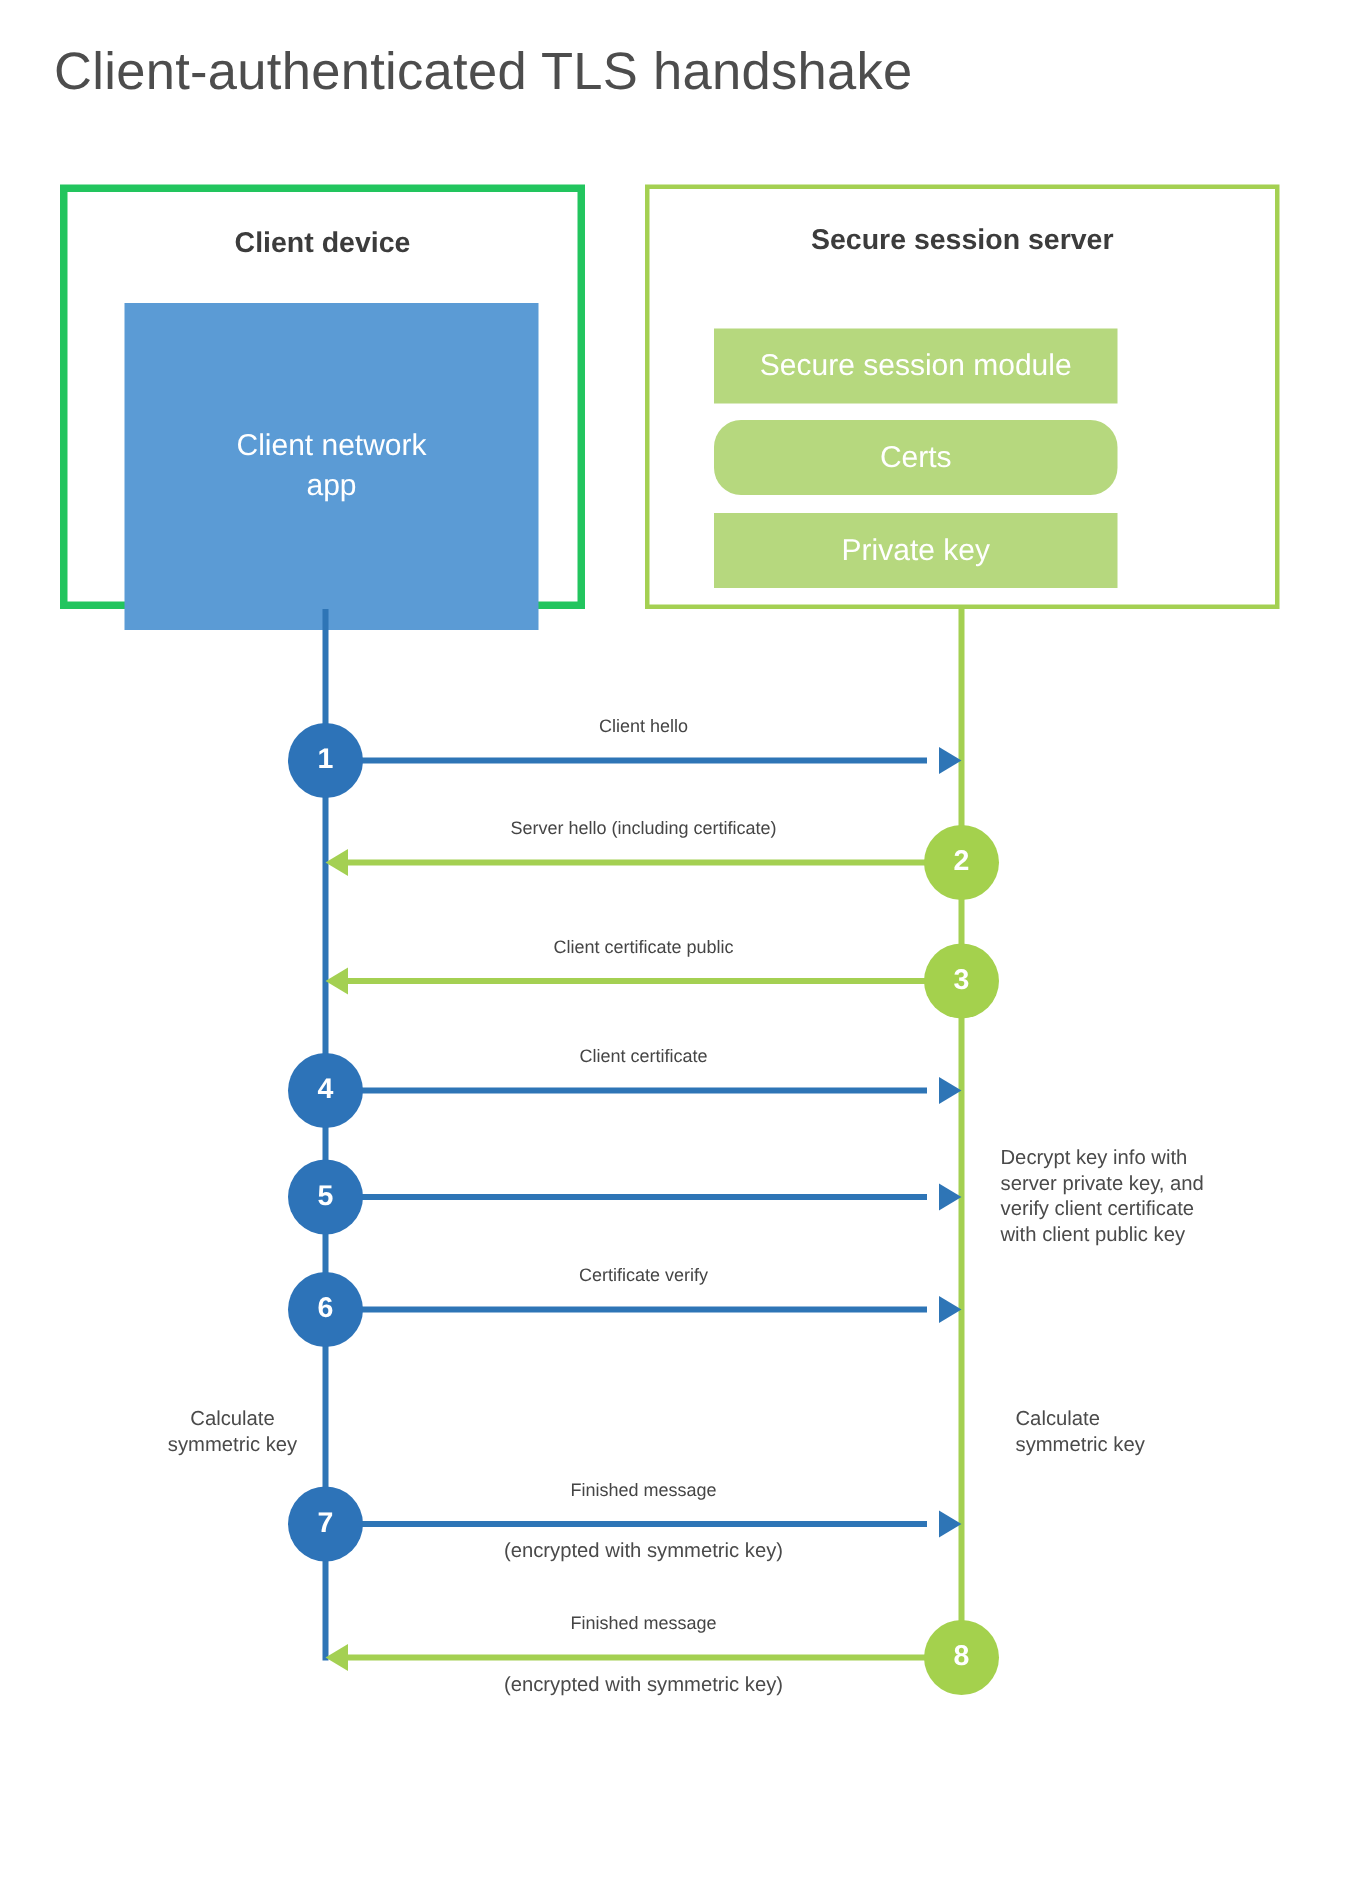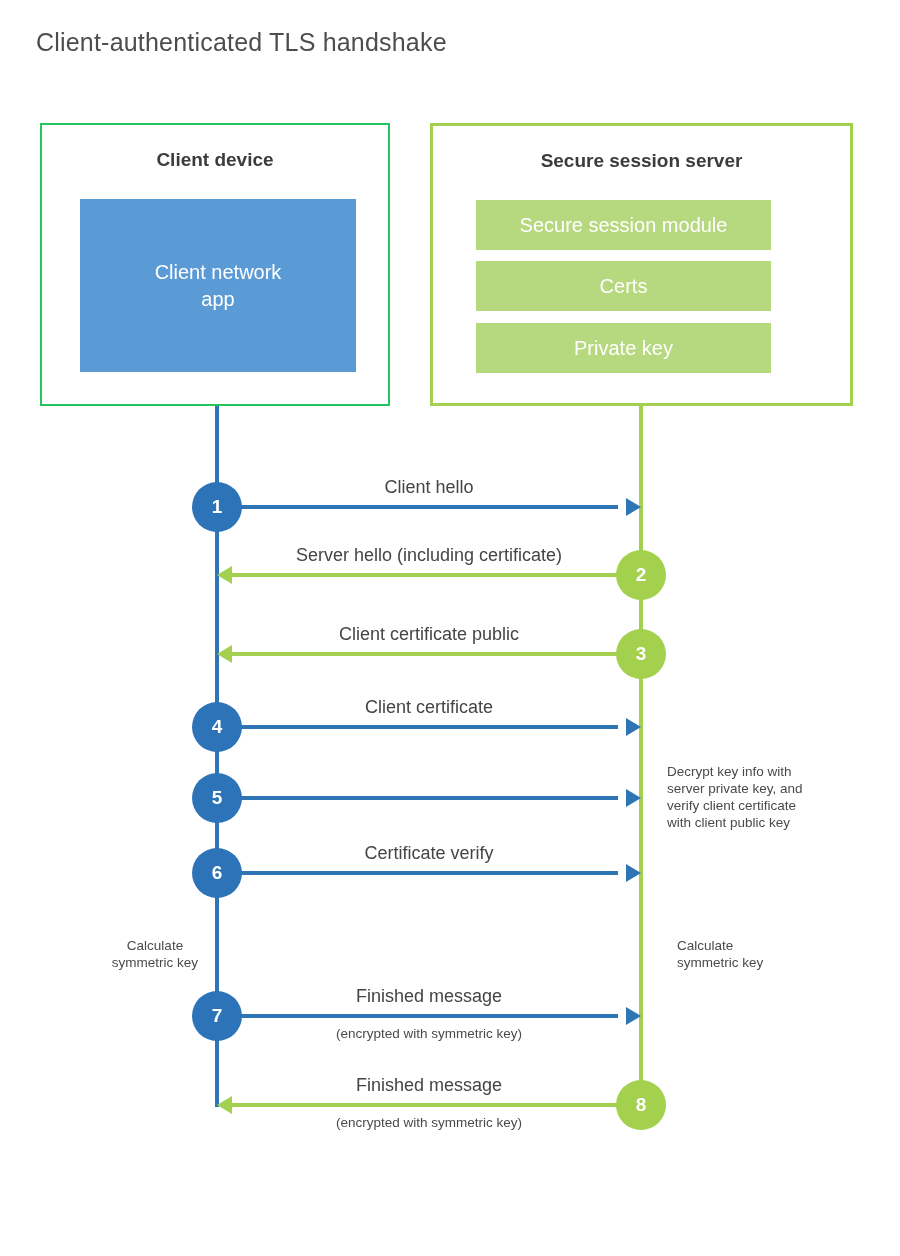--- a/index.html
+++ b/index.html
@@ -1,51 +1,51 @@
 <!DOCTYPE html>
 <html><head>
 <meta charset="utf-8">
 <style>
   html,body{margin:0;padding:0;background:#fff;}
   .canvas{position:relative;width:900px;height:1256px;background:#ffffff;overflow:hidden;
           font-family:"Liberation Sans",sans-serif;}
-  .page-title{position:absolute;left:36px;top:28px;font-size:25px;font-weight:300;
+  .page-title{position:absolute;left:36px;top:28px;font-size:35px;font-weight:300;
               color:#4d4d4d;letter-spacing:.2px;white-space:nowrap;}
   
   .actor-box{position:absolute;top:123px;height:283px;background:#fff;box-sizing:border-box;}
-  .client-box{left:40px;width:350px;border:2px solid #22c55e;}
+  .client-box{left:40px;width:350px;border:5px solid #22c55e;}
   .server-box{left:430px;width:423px;border:3px solid #a4d052;}
   .actor-title{position:absolute;left:0;right:0;top:24px;text-align:center;
                font-size:19px;font-weight:bold;color:#3c3c3c;}
-  .client-module{position:absolute;left:38px;top:74px;width:276px;height:173px;background:#5b9bd5;
+  .client-module{position:absolute;left:38px;top:74px;width:276px;height:218px;background:#5b9bd5;
                  display:flex;align-items:center;justify-content:center;text-align:center;
                  color:#fff;font-size:20px;line-height:27px;white-space:pre-line;}
-  .server-bar{position:absolute;left:43px;width:295px;height:50px;background:#b6d87e;
+  .server-bar{position:absolute;left:43px;width:269px;height:50px;background:#b6d87e;
               display:flex;align-items:center;justify-content:center;
-              color:#fff;font-size:20px;}
-  .bar1{top:74px;} .bar2{top:135px;} .bar3{top:197px;}
+              color:#fff;font-size:20px;margin-top:19px;}
+  .bar1{top:74px;} .bar2{top:135px;border-radius:18px;} .bar3{top:197px;}
   
   .lifeline{position:absolute;top:406px;width:4px;height:701px;}
   .lifeline.blue{left:215px;background:#2e75b6;}
   .lifeline.green{left:639px;background:#a4d052;}
   
   .circle{position:absolute;width:50px;height:50px;border-radius:50%;z-index:3;
           display:flex;align-items:center;justify-content:center;
           color:#fff;font-size:19px;font-weight:bold;}
   .circle.blue{background:#2d73b8;left:192px;}
   .circle.green{background:#a4d14d;left:616px;}
   .arrow-line{position:absolute;height:4px;left:232px;width:386px;z-index:2;}
   .arrow-line.blue{background:#2e75b6;}
   .arrow-line.green{background:#a4d052;}
   .arrow-head{position:absolute;width:0;height:0;z-index:2;
               border-top:9px solid transparent;border-bottom:9px solid transparent;}
   .arrow-head.right{left:626px;border-left:15px solid #2e75b6;}
   .arrow-head.left{left:217px;border-right:15px solid #a4d052;}
   .msg-label{position:absolute;left:217px;width:424px;text-align:center;
-             font-size:18px;color:#454545;}
+             font-size:12px;color:#454545;}
   .msg-sub{position:absolute;left:217px;width:424px;text-align:center;
            font-size:13.5px;color:#4a4a4a;}
   
   .side-note{position:absolute;font-size:13.5px;line-height:17px;color:#4a4a4a;
              white-space:pre-line;}
   .note-decrypt{left:667px;top:763px;width:185px;text-align:left;}
   .calc-left{left:75px;top:937px;width:160px;text-align:center;}
   .calc-right{left:677px;top:937px;width:160px;text-align:left;}
 </style>
 </head>

